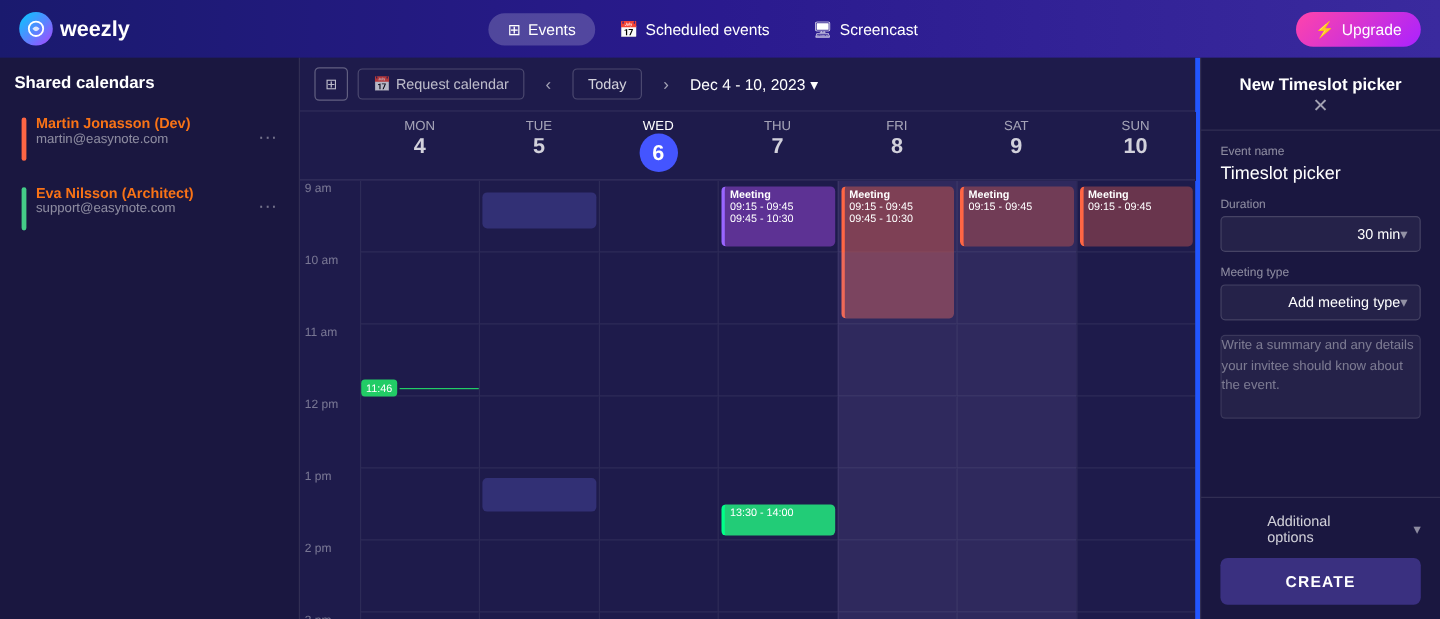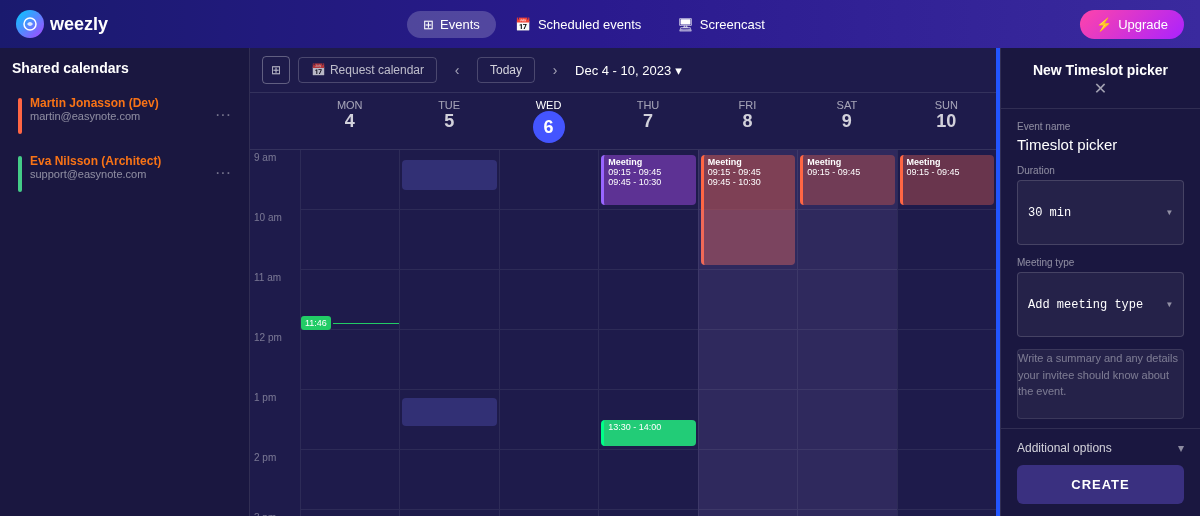--- a/index.html
+++ b/index.html
@@ -413,27 +413,26 @@
       margin-bottom: 4px;
     }
     .field-value {
       color: white;
       font-size: 15px;
       font-weight: 500;
     }
     .field-select {
       display: flex;
       align-items: center;
-      justify-content: space-between;
+      justify-content: flex-end;
       background: rgba(255,255,255,0.05);
       border: 1px solid rgba(255,255,255,0.15);
       border-radius: 4px;
-      padding: 24px 10px;
-      cursor: pointer;
-      font-family: Liberation Mono, monospace;
+      padding: 7px 10px;
+      cursor: pointer;
     }
     .field-select span {
       color: white;
       font-size: 12px;
     }
     .field-select .chevron {
       color: rgba(255,255,255,0.5);
       font-size: 12px;
     }
     .field-placeholder {
@@ -455,20 +454,21 @@
     .additional-options {
       display: flex;
       align-items: center;
       justify-content: space-between;
       margin-bottom: 10px;
       cursor: pointer;
     }
     .additional-options span {
       color: rgba(255,255,255,0.8);
       font-size: 12px;
+      margin-left: 39px;
     }
     .create-btn {
       width: 100%;
       background: #3a3080;
       border: none;
       color: white;
       padding: 12px;
       border-radius: 6px;
       font-size: 13px;
       font-weight: 600;

